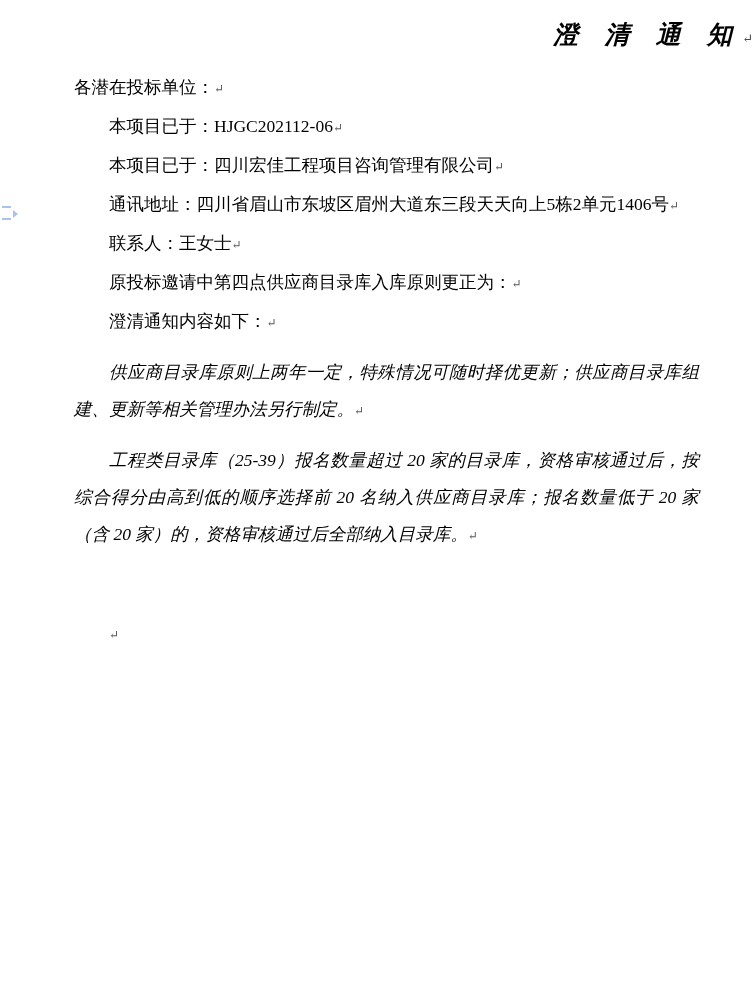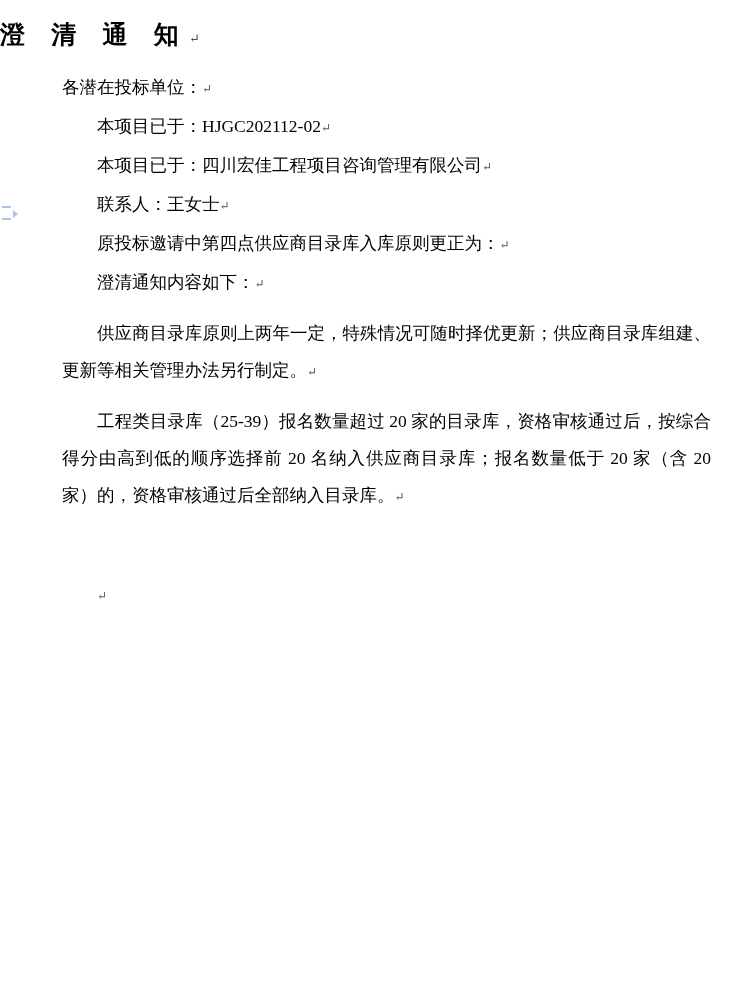--- a/index.html
+++ b/index.html
@@ -16,55 +16,57 @@
     overflow: hidden;
   }
   .page {
     position: relative;
     width: 753px;
     height: 991px;
     box-sizing: border-box;
     padding: 0;
   }
   .doc-title {
-    text-align: left;
+    text-align: right;
     font-size: 25px;
     font-weight: bold;
     letter-spacing: 10px;
     margin: 10px 0 0 0;
     padding-top: 8px;
     font-family: "Liberation Serif", "DejaVu Serif", serif;
+    font-style: italic;
   }
   .title-mark {
     font-size: 13px;
     font-weight: normal;
     letter-spacing: 0;
     vertical-align: baseline;
     color: #4a4a4a;
   }
   .body-block {
-    margin: 0;
+    margin: 12px;
     padding: 0 42px 0 62px;
   }
   p.line {
     margin: 0 0 0 0;
     font-size: 17.5px;
     line-height: 37px;
     text-align: justify;
     text-justify: inter-ideograph;
   }
   p.salute {
     margin-top: 18px;
     text-indent: 0;
   }
   p.ind1 {
     text-indent: 35px;
   }
   p.ind2 {
     text-indent: 35px;
+    font-style: italic;
   }
   .pmark {
     font-size: 12px;
     color: #5a5a5a;
     vertical-align: baseline;
   }
   .spacer-sm { height: 12px; }
   .spacer-md { height: 18px; }
   .blank-line {
     font-size: 17.5px;
@@ -117,28 +119,31 @@
     <span>澄 清 通 知</span><span class="title-mark">↵</span>
   </h1>
 
   <div class="body-block">
 
     <p class="line salute">
       <span>各潜在投标单位：</span><span class="pmark">↵</span>
     </p>
 
     <p class="line ind1">
-      <span>本项目已于：</span><span>HJGC202112-02</span><span class="pmark">↵</span>
+      <span>本项目已于：</span><span>HJGC202112-06</span><span class="pmark">↵</span>
     </p>
 
 
     <p class="line ind1">
       <span>本项目已于：</span><span>四川宏佳工程项目咨询管理有限公司</span><span class="pmark">↵</span>
     </p>
 
+    <p class="line ind1">
+      <span>通讯地址：</span><span>四川省眉山市东坡区眉州大道东三段天天向上5栋2单元1406号</span><span class="pmark">↵</span>
+    </p>
 
     <p class="line ind1">
       <span>联系人：</span><span>王女士</span><span class="pmark">↵</span>
     </p>
 
 
     <p class="line ind1">
       <span>原投标邀请中第四点供应商目录库入库原则更正为：</span><span class="pmark">↵</span>
     </p>
 

